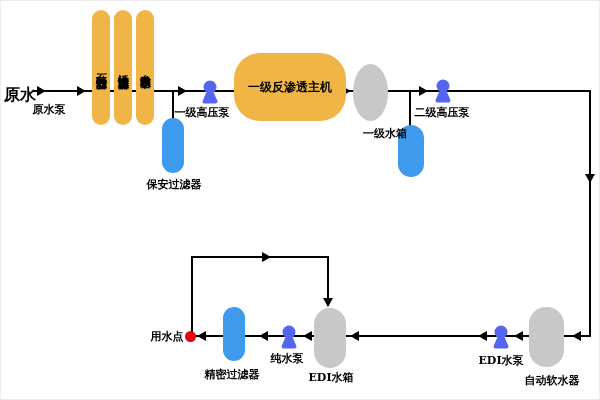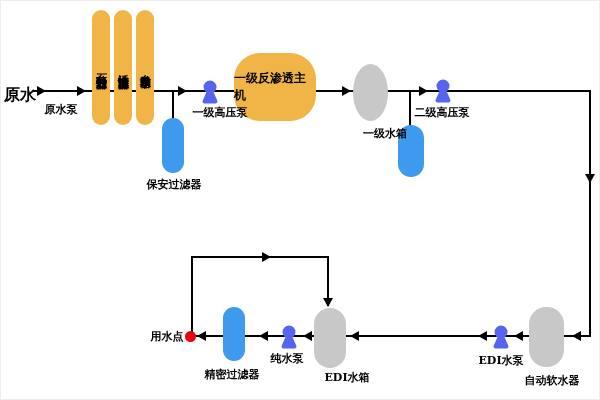--- a/index.html
+++ b/index.html
@@ -67,21 +67,21 @@
   </div>
 
   <div class="shape bluecap" style="left:161px;top:117px;width:22px;height:55px;border-radius:11px;"></div>
   <div class="shape bluecap" style="left:397px;top:124px;width:26px;height:52px;border-radius:13px;"></div>
   <div class="shape bluecap" style="left:222px;top:306px;width:22px;height:54px;border-radius:11px;"></div>
 
   <div class="shape graytank" style="left:352px;top:63px;width:35px;height:57px;border-radius:50%;"></div>
   <div class="shape graytank" style="left:528px;top:306px;width:35px;height:60px;border-radius:17px;"></div>
   <div class="shape graytank" style="left:313px;top:307px;width:32px;height:60px;border-radius:16px;"></div>
 
-  <div class="shape rox" style="left:233px;top:52px;width:82px;height:68px;">
+  <div class="shape rox" style="left:233px;top:52px;width:112px;height:68px;">
     <span class="rtxt">一级反渗透主机</span>
   </div>
 
   <svg class="pump" style="left:200px;top:79px;" width="18" height="24" viewBox="0 0 18 24">
     <circle cx="9" cy="7" r="6.5" class="pumpfill" fill="#5565EE"></circle>
     <polygon points="9,9 14.5,21.5 3.5,21.5" class="pumpfill" stroke-width="4" stroke-linejoin="round" fill="#5565EE" stroke="#5565EE"></polygon>
   </svg>
   <svg class="pump" style="left:433px;top:78px;" width="18" height="24" viewBox="0 0 18 24">
     <circle cx="9" cy="7" r="6.5" class="pumpfill" fill="#5565EE"></circle>
     <polygon points="9,9 14.5,21.5 3.5,21.5" class="pumpfill" stroke-width="4" stroke-linejoin="round" fill="#5565EE" stroke="#5565EE"></polygon>
@@ -91,25 +91,25 @@
     <polygon points="9,9 14.5,21.5 3.5,21.5" class="pumpfill" stroke-width="4" stroke-linejoin="round" fill="#5565EE" stroke="#5565EE"></polygon>
   </svg>
   <svg class="pump" style="left:279px;top:324px;" width="18" height="24" viewBox="0 0 18 24">
     <circle cx="9" cy="7" r="6.5" class="pumpfill" fill="#5565EE"></circle>
     <polygon points="9,9 14.5,21.5 3.5,21.5" class="pumpfill" stroke-width="4" stroke-linejoin="round" fill="#5565EE" stroke="#5565EE"></polygon>
   </svg>
 
   <div class="reddot" style="left:184px;top:330px;"></div>
 
   <span class="lbl" style="left:19px;top:84px;font-size:16px;">原水</span>
-  <span class="lbl" style="left:60px;top:101px;font-family:Liberation Mono, monospace;">原水泵</span>
+  <span class="lbl" style="left:48px;top:101px;font-family:Liberation Mono, monospace;">原水泵</span>
   <span class="lbl" style="left:173px;top:176px;font-family:Liberation Serif, serif;">保安过滤器</span>
-  <span class="lbl" style="left:219px;top:104px;text-align:center;">一级高压泵</span>
+  <span class="lbl" style="left:201px;top:104px;text-align:center;">一级高压泵</span>
   <span class="lbl" style="left:384px;top:125px;">一级水箱</span>
   <span class="lbl" style="left:441px;top:104px;">二级高压泵</span>
   <span class="lbl" style="left:551px;top:372px;">自动软水器</span>
   <span class="lbl" style="left:500px;top:352px;">EDI水泵</span>
-  <span class="lbl" style="left:330px;top:369px;margin-left:16px;">EDI水箱</span>
+  <span class="lbl" style="left:330px;top:369px;">EDI水箱</span>
   <span class="lbl" style="left:286px;top:350px;">纯水泵</span>
   <span class="lbl" style="left:231px;top:366px;">精密过滤器</span>
   <span class="lbl" style="left:166px;top:328px;">用水点</span>
 
 </div>
 
 </body></html>

